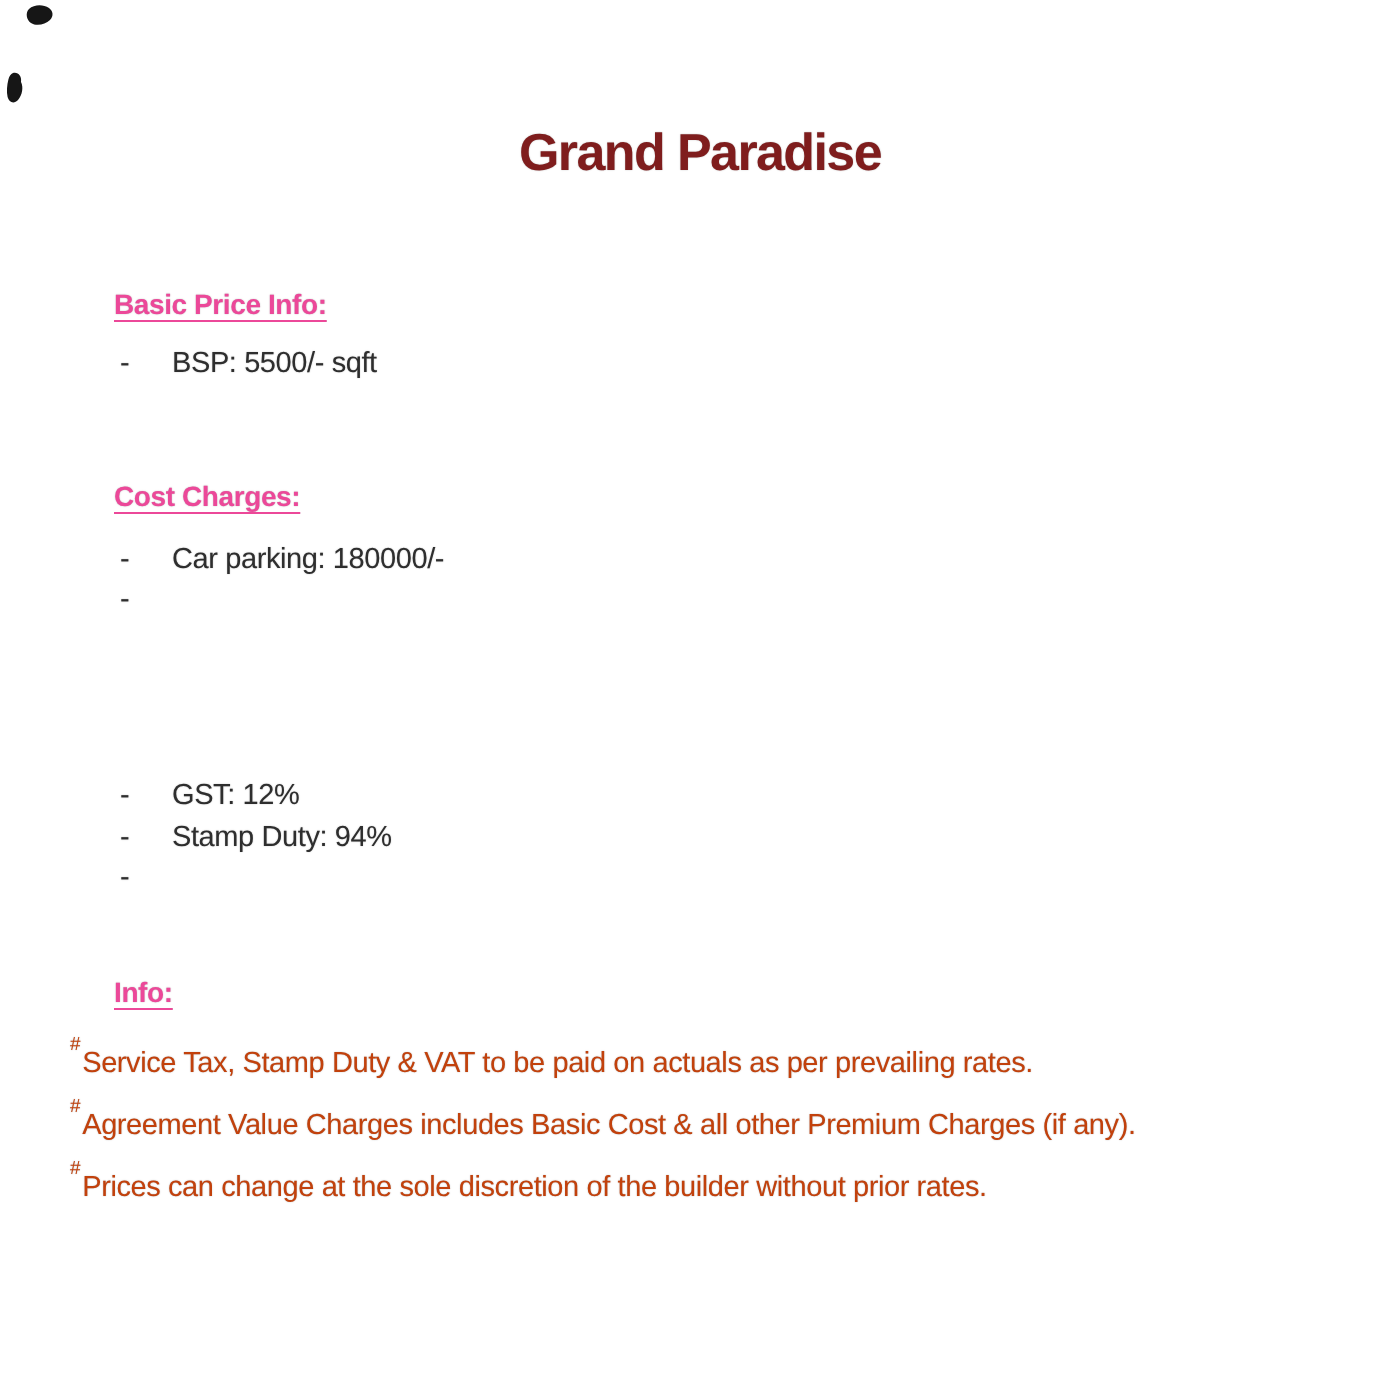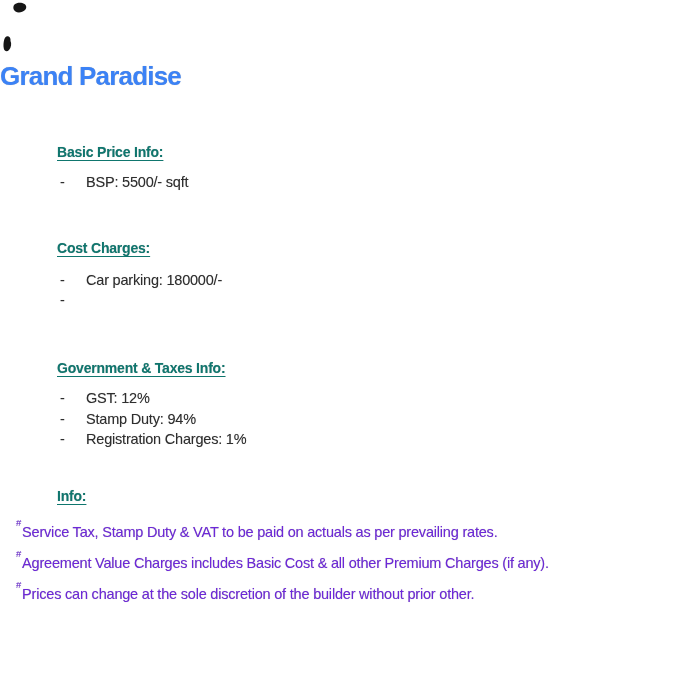--- a/index.html
+++ b/index.html
@@ -19,33 +19,34 @@
   
   .page .txt {
     text-shadow: 0 0 0.7px rgba(40,40,40,0.35);
     white-space: nowrap;
   }
   .doc-title {
     position: absolute;
     left: 0;
     right: 0;
     top: 62px;
+    text-align: center;
     font-size: 26px;
     font-weight: bold;
     letter-spacing: -0.8px;
-    color: #3b82f6;
+    color: #7f1d1d;
     line-height: 28px;
   }
   .sec-heading {
     position: absolute;
     left: 33px;
     font-size: 14px;
     font-weight: bold;
     letter-spacing: -0.2px;
-    color: #0f766e;
+    color: #ec4899;
     text-decoration: underline;
     text-decoration-thickness: 1.4px;
     text-underline-offset: 3px;
     line-height: 18px;
     padding-left: 24px;
   }
   .bullet {
     position: absolute;
     left: 60px;
     display: flex;
@@ -53,24 +54,24 @@
     letter-spacing: -0.2px;
     color: #2e2e2e;
     line-height: 18px;
   }
   .bullet .dash {
     width: 26px;
     flex: 0 0 26px;
   }
   .note {
     position: absolute;
-    left: 16px;
+    left: 35px;
     font-size: 14.5px;
     letter-spacing: -0.2px;
-    color: #6d28d9;
+    color: #c2410c;
     line-height: 19px;
   }
   .note .marker {
     font-size: 9.5px;
     position: relative;
     top: -5px;
     margin-right: 1px;
   }
   .artifacts {
     position: absolute;
@@ -101,39 +102,37 @@
 
   <div class="sec-heading txt" style="top:239px">Cost Charges:</div>
   <div class="bullet" style="top:271px">
     <span class="dash txt">-</span>
     <span class="txt">Car parking: 180000/-</span>
   </div>
   <div class="bullet" style="top:291px">
     <span class="dash txt">-</span>
   </div>
 
-  <div class="sec-heading txt" style="top:359px">Government &amp; Taxes Info:</div>
   <div class="bullet" style="top:389px">
     <span class="dash txt">-</span>
     <span class="txt">GST: 12%</span>
   </div>
   <div class="bullet" style="top:410px">
     <span class="dash txt">-</span>
     <span class="txt">Stamp Duty: 94%</span>
   </div>
   <div class="bullet" style="top:430px">
     <span class="dash txt">-</span>
-    <span class="txt">Registration Charges: 1%</span>
   </div>
 
   <div class="sec-heading txt" style="top:487px">Info:</div>
 
   <div class="note txt" style="top:518px">
     <sup class="marker">#</sup><span>Service Tax, Stamp Duty &amp; VAT to be paid on actuals as per prevailing rates.</span>
   </div>
   <div class="note txt" style="top:549px">
     <sup class="marker">#</sup><span>Agreement Value Charges includes Basic Cost &amp; all other Premium Charges (if any).</span>
   </div>
   <div class="note txt" style="top:580px">
-    <sup class="marker">#</sup><span>Prices can change at the sole discretion of the builder without prior other.</span>
+    <sup class="marker">#</sup><span>Prices can change at the sole discretion of the builder without prior rates.</span>
   </div>
 
 </div>
 
 </body></html>

